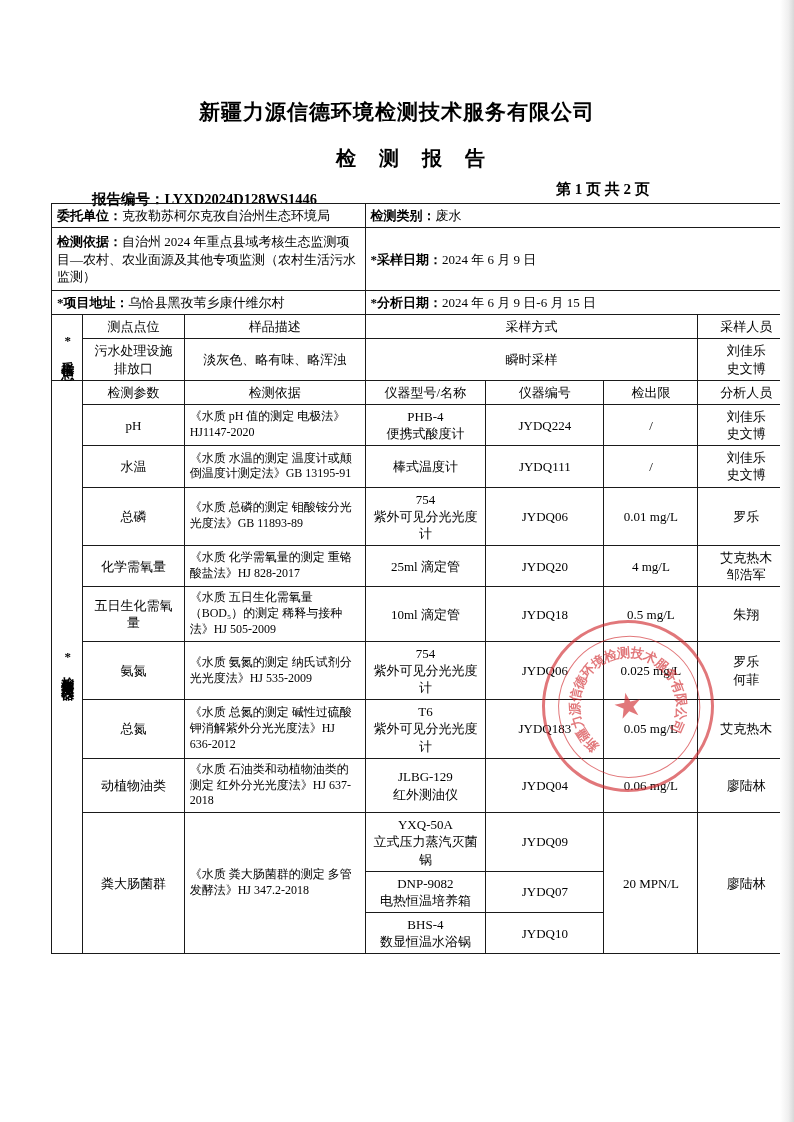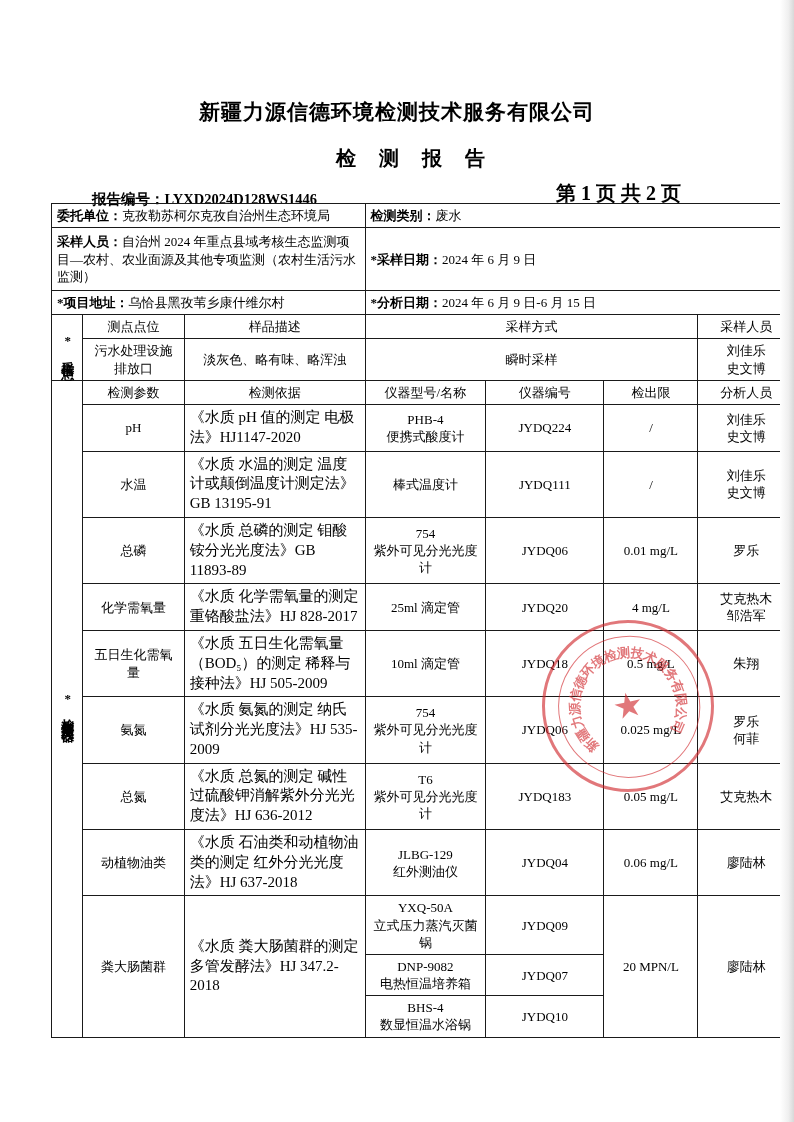--- a/index.html
+++ b/index.html
@@ -43,21 +43,21 @@
   .report-no {
     position: absolute;
     left: 92px; top: 180px;
     font-size: 14.5px;
     font-weight: bold;
     margin-top: 10px;
   }
   .page-no {
     position: absolute;
     left: 556px; top: 180px;
-    font-size: 20px;
+    font-size: 15px;
     font-weight: bold;
   }
   table.main {
     position: absolute;
     left: 51px;
     top: 203px;
     width: 744px;
     border-collapse: collapse;
     table-layout: fixed;
     font-size: 13px;
@@ -75,21 +75,21 @@
   }
   .vtext {
     writing-mode: vertical-rl;
     text-orientation: upright;
     letter-spacing: 2px;
     display: inline-block;
     line-height: 1.1;
   }
   .ctr { text-align: center; }
   .bold { font-weight: bold; }
-  .small { font-size: 15px; margin-top: 46px; }
+  .small { font-size: 12px; margin-top: 46px; }
   .stamp {
     position: absolute;
     left: 542px;
     top: 620px;
     width: 166px;
     height: 166px;
     border: 3px solid #d0252a;
     border-radius: 50%;
     opacity: .62;
     transform: rotate(-12deg);
@@ -159,21 +159,21 @@
       <td colspan="3">
         <span class="bold">委托单位：</span><span>克孜勒苏柯尔克孜自治州生态环境局</span>
       </td>
       <td colspan="4">
         <span class="bold">检测类别：</span><span>废水</span>
       </td>
     </tr>
 
     <tr>
       <td colspan="3" style="height:56px">
-        <span class="bold">采样人员：</span><span>自治州 2024 年重点县域考核生态监测项目—农村、农业面源及其他专项监测（农村生活污水监测）</span>
+        <span class="bold">检测依据：</span><span>自治州 2024 年重点县域考核生态监测项目—农村、农业面源及其他专项监测（农村生活污水监测）</span>
       </td>
       <td colspan="4">
         <span class="bold">*采样日期：</span><span>2024 年 6 月 9 日</span>
       </td>
     </tr>
 
     <tr>
       <td colspan="3">
         <span class="bold">*项目地址：</span><span>乌恰县黑孜苇乡康什维尔村</span>
       </td>

